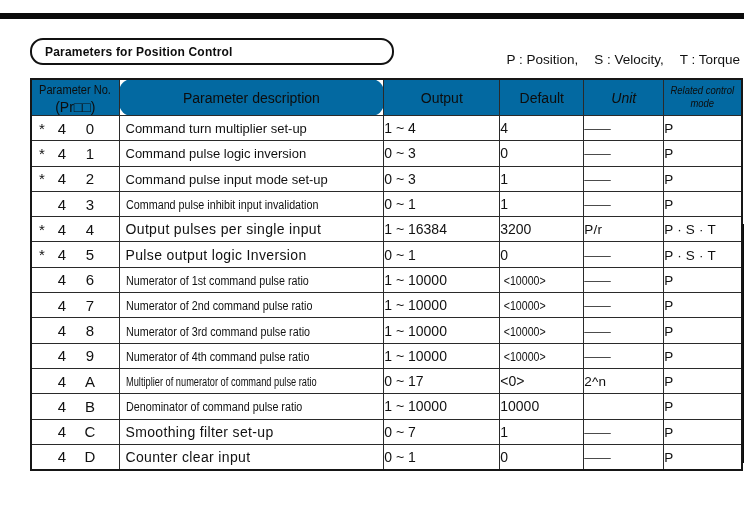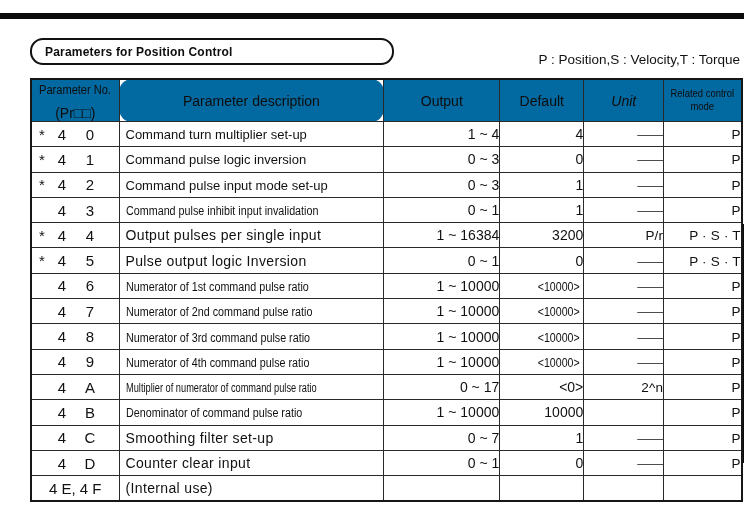--- a/index.html
+++ b/index.html
@@ -7,56 +7,56 @@
   body { font-family:"Liberation Sans", sans-serif; color:#111; position:relative; }
 
   .top-bar   { position:absolute; left:0; top:13px; width:744px; height:6px; background:#0b0b0b; }
   .right-tab { position:absolute; left:736px; top:224px; width:8px; height:239px; background:#0b0b0b; }
 
   .title-box { position:absolute; left:30px; top:38px; width:364px; height:27px;
                border:2px solid #111; border-radius:13px;
                display:flex; align-items:center; padding-left:13px; background:#fff; }
   .title-box .txt { font-size:12px; font-weight:600; letter-spacing:0.2px; color:#0d0d0d; }
 
-  .legend { position:absolute; right:4px; top:52px; display:flex; gap:0;
+  .legend { position:absolute; right:4px; top:52px; display:flex; gap:16px;
             font-size:13.5px; color:#111; }
 
   table.params { position:absolute; left:30px; top:78px; border-collapse:collapse;
                  table-layout:fixed; background:#fff; border:2px solid #161616; }
   table.params th, table.params td { border:1px solid #2a2a2a; overflow:hidden; }
 
   thead th { background:#0369a1; font-weight:normal; height:36px; text-align:center;
              vertical-align:middle; color:#0d0d0d; }
   .h-main  { font-size:14px; }
   .h-small { font-size:12px; display:inline-block; transform:scaleX(0.92); }
   .h-tiny  { font-size:10.5px; line-height:1.25; display:inline-block; transform:scaleX(0.9); }
-  .h-pr    { font-size:14px; display:block; margin-top:7px; }
+  .h-pr    { font-size:14px; display:block; margin-top:1px; }
 
   tbody td { height:25.3px; vertical-align:middle; }
 
   .c-no    { width:88px; }
   .c-desc  { width:252px;border-radius:13px; }
   .c-range { width:116px; }
   .c-def   { width:84px; }
   .c-unit  { width:80px;font-style:italic; }
-  .c-mode  { width:78px; }
+  .c-mode  { width:78px;font-style:italic; }
 
   .no-wrap { display:flex; align-items:center; padding-left:7px; font-size:15px; }
   .no-wrap .star { width:13px; text-align:left; font-size:15px; }
   .no-wrap .d1   { width:20px; text-align:center; }
   .no-wrap .d2   { width:24px; text-align:center; margin-left:6px; }
   .no-full { text-align:center; font-size:15px; }
 
   .desc-wrap { padding-left:6px; white-space:nowrap; }
   .desc-n  { font-size:13px; }
   .desc-lg { font-size:14px; letter-spacing:0.35px; }
   .desc-c  { font-size:12.5px; display:inline-block; transform:scaleX(0.86); transform-origin:0 50%; }
   .desc-xc { font-size:12.5px; display:inline-block; transform:scaleX(0.74); transform-origin:0 50%; }
 
-  .cell-center { text-align:right; font-size:14px; }
+  .cell-center { text-align:left; font-size:14px; }
   .val-c { display:inline-block; font-size:12.5px; transform:scaleX(0.85); }
   .unit-txt { font-size:13.5px; letter-spacing:-0.5px; color:#333; }
   .mode-txt { font-size:13.5px; letter-spacing:0.2px; }
 </style>
 </head>
 <body>
 
 <div class="top-bar"></div>
 <div class="right-tab"></div>
 
@@ -320,26 +320,14 @@
           </div>
         </td>
       <td>
           <div class="desc-wrap"><span class="desc-lg">Counter clear input</span></div>
         </td>
       <td class="cell-center"><span>0 ~ 1</span></td>
       <td class="cell-center"><span>0</span></td>
       <td class="cell-center"><span class="unit-txt">——</span></td>
       <td class="cell-center"><span class="mode-txt">P</span></td>
     </tr>
-    <tr>
-      <td>
-          <div class="no-full">4 E, 4 F</div>
-        </td>
-      <td>
-          <div class="desc-wrap"><span class="desc-lg">(Internal use)</span></div>
-        </td>
-      <td class="cell-center"><span></span></td>
-      <td class="cell-center"><span></span></td>
-      <td class="cell-center"><span class="unit-txt"></span></td>
-      <td class="cell-center"><span class="mode-txt"></span></td>
-    </tr>
   </tbody>
 </table>
 
 </body></html>

